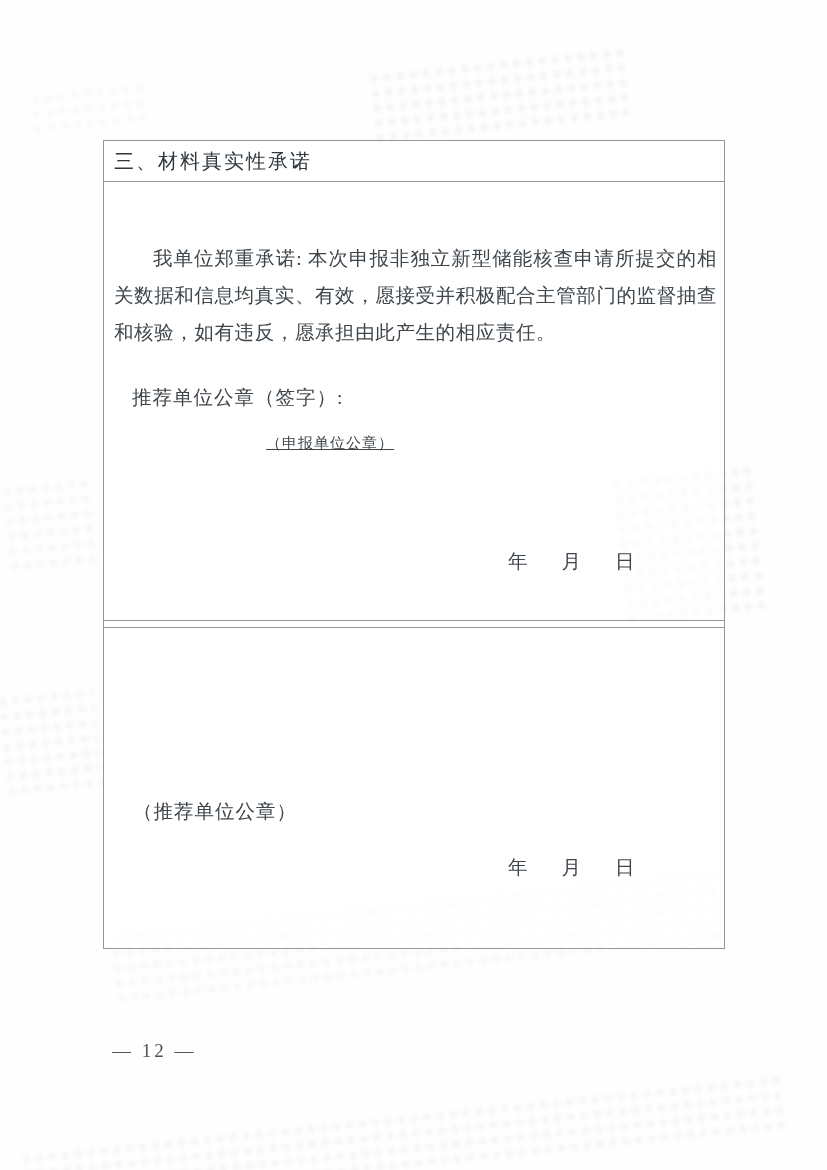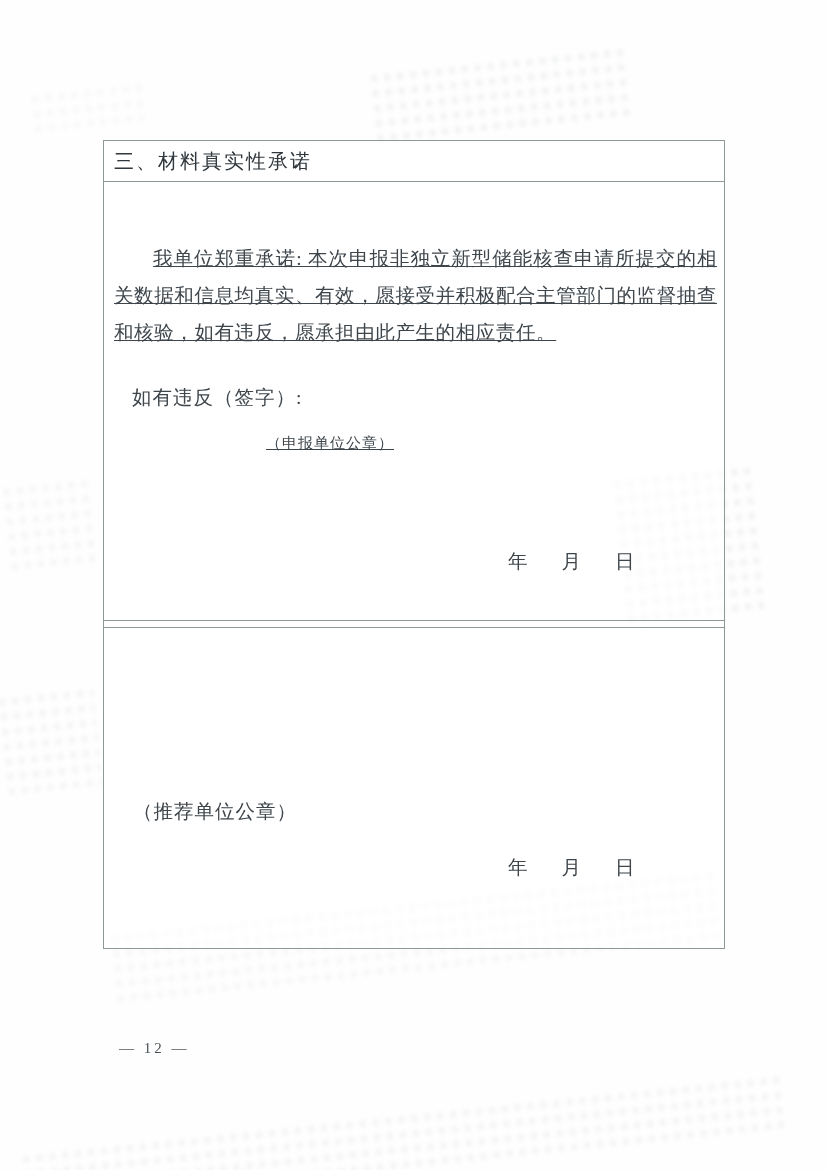--- a/index.html
+++ b/index.html
@@ -86,21 +86,20 @@
   .commit-paragraph {
     position: absolute;
     top: 58px;
     left: 10px;
     right: 7px;
     font-size: 19.5px;
     line-height: 37px;
     letter-spacing: 0.6px;
     text-indent: 2em;
     text-align: justify;
-    text-decoration: underline;
   }
   .signer-label {
     position: absolute;
     left: 28px;
     top: 202px;
     font-size: 19.5px;
     letter-spacing: 1px;
     white-space: nowrap;
   }
   .seal-label-a {
@@ -137,23 +136,23 @@
     left: 29px;
     top: 170px;
     font-size: 19.5px;
     letter-spacing: 1px;
     white-space: nowrap;
   }
   .date-line-b { top: 226px; }
 
   .page-number {
     position: absolute;
-    left: 119px;
+    left: 112px;
     top: 1040px;
-    font-size: 15px;
+    font-size: 19px;
     letter-spacing: 3px;
     color: #4b5257;
     white-space: nowrap;
   }
 </style>
 </head>
 <body>
 
 <div class="page">
 
@@ -165,21 +164,21 @@
   <div class="wm" style="left:110px; top:900px; width:610px; height:78px; opacity:0.22;"></div>
   <div class="wm" style="left:20px; top:1112px; width:770px; height:56px; opacity:0.3;"></div>
 
   <div class="doc-table">
 
 
     <div class="row-section-header">三、材料真实性承诺</div>
 
     <div class="cell-commit">
       <div class="commit-paragraph">我单位郑重承诺: 本次申报非独立新型储能核查申请所提交的相关数据和信息均真实、有效，愿接受并积极配合主管部门的监督抽查和核验，如有违反，愿承担由此产生的相应责任。</div>
-      <div class="signer-label">如有违反（签字）:</div>
+      <div class="signer-label">推荐单位公章（签字）:</div>
       <div class="seal-label-a">（申报单位公章）</div>
       <div class="date-line date-line-a">
         <span>年</span>
         <span>月</span>
         <span>日</span>
       </div>
     </div>
 
     <div class="table-gap-spacer"></div>
 

